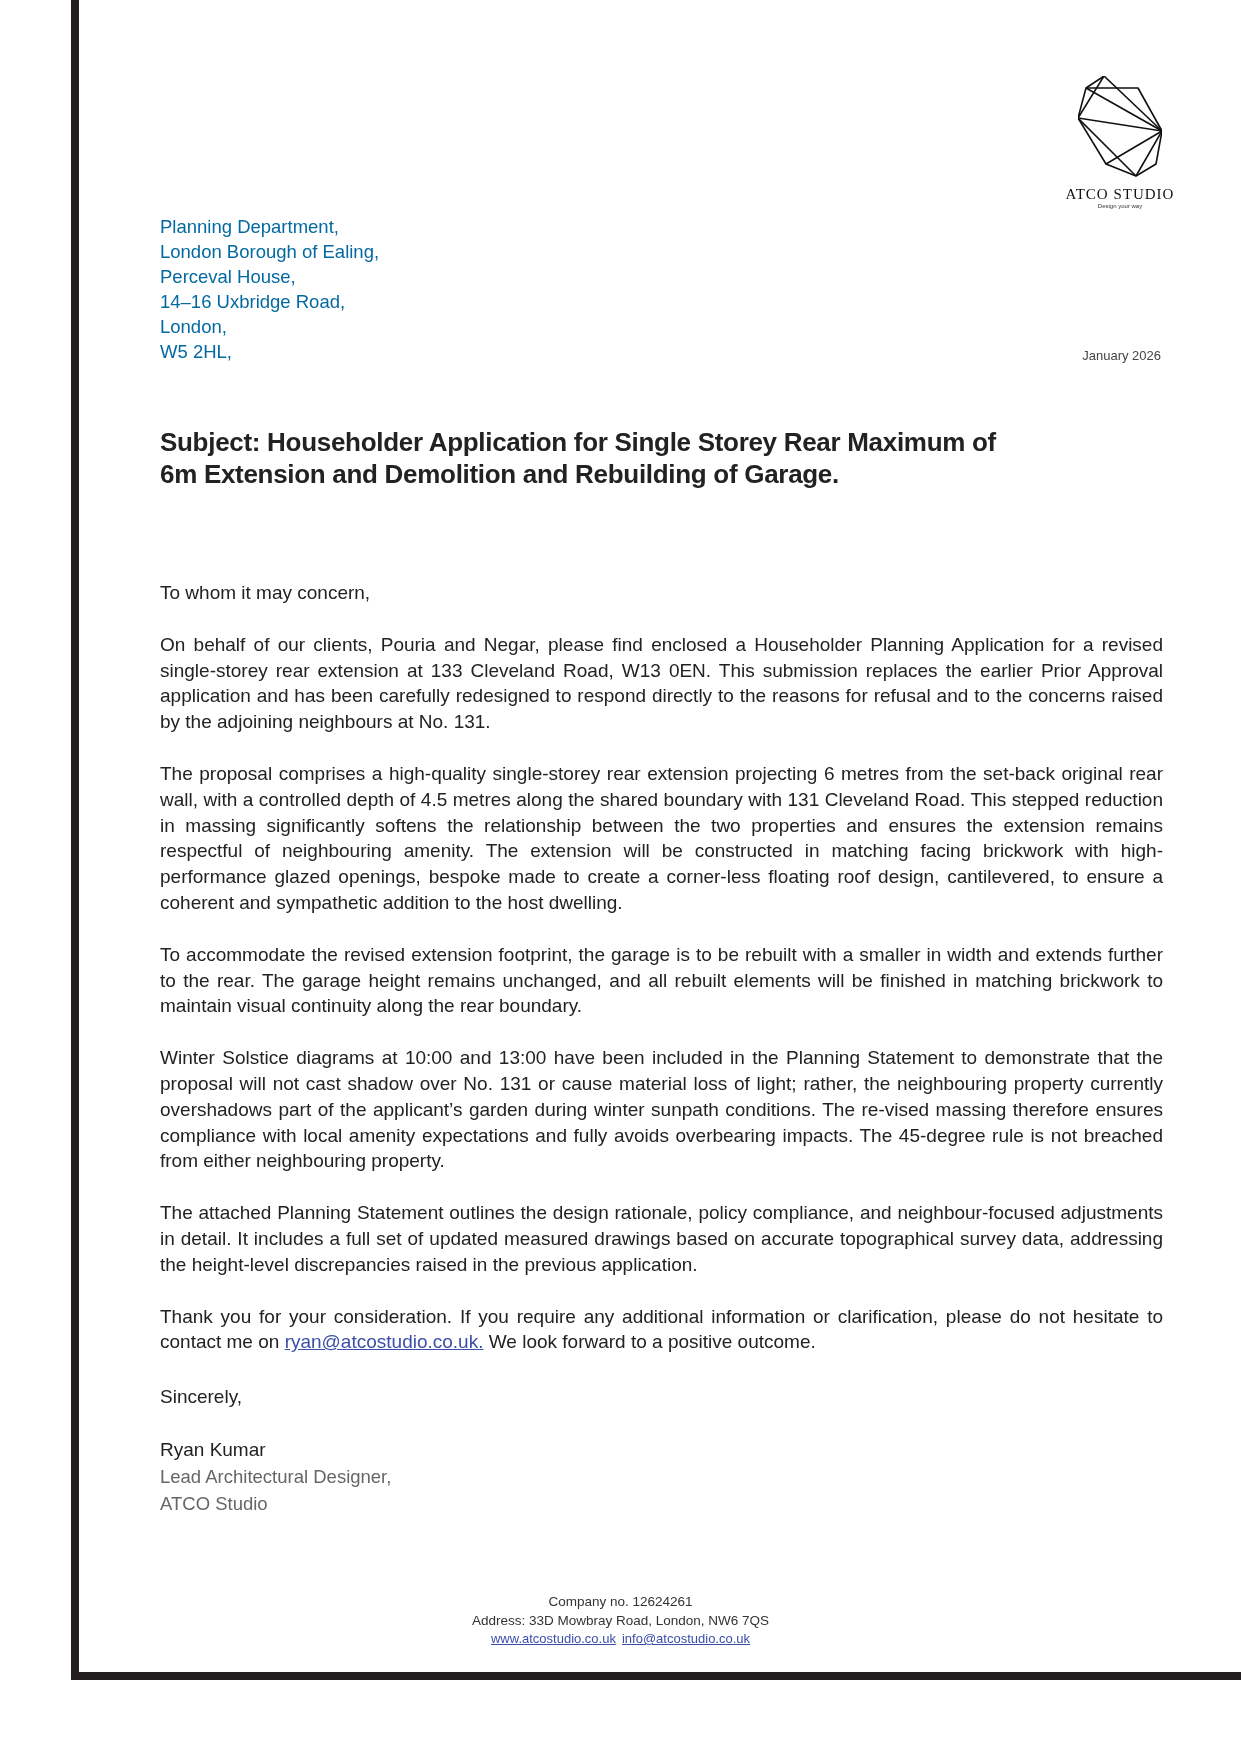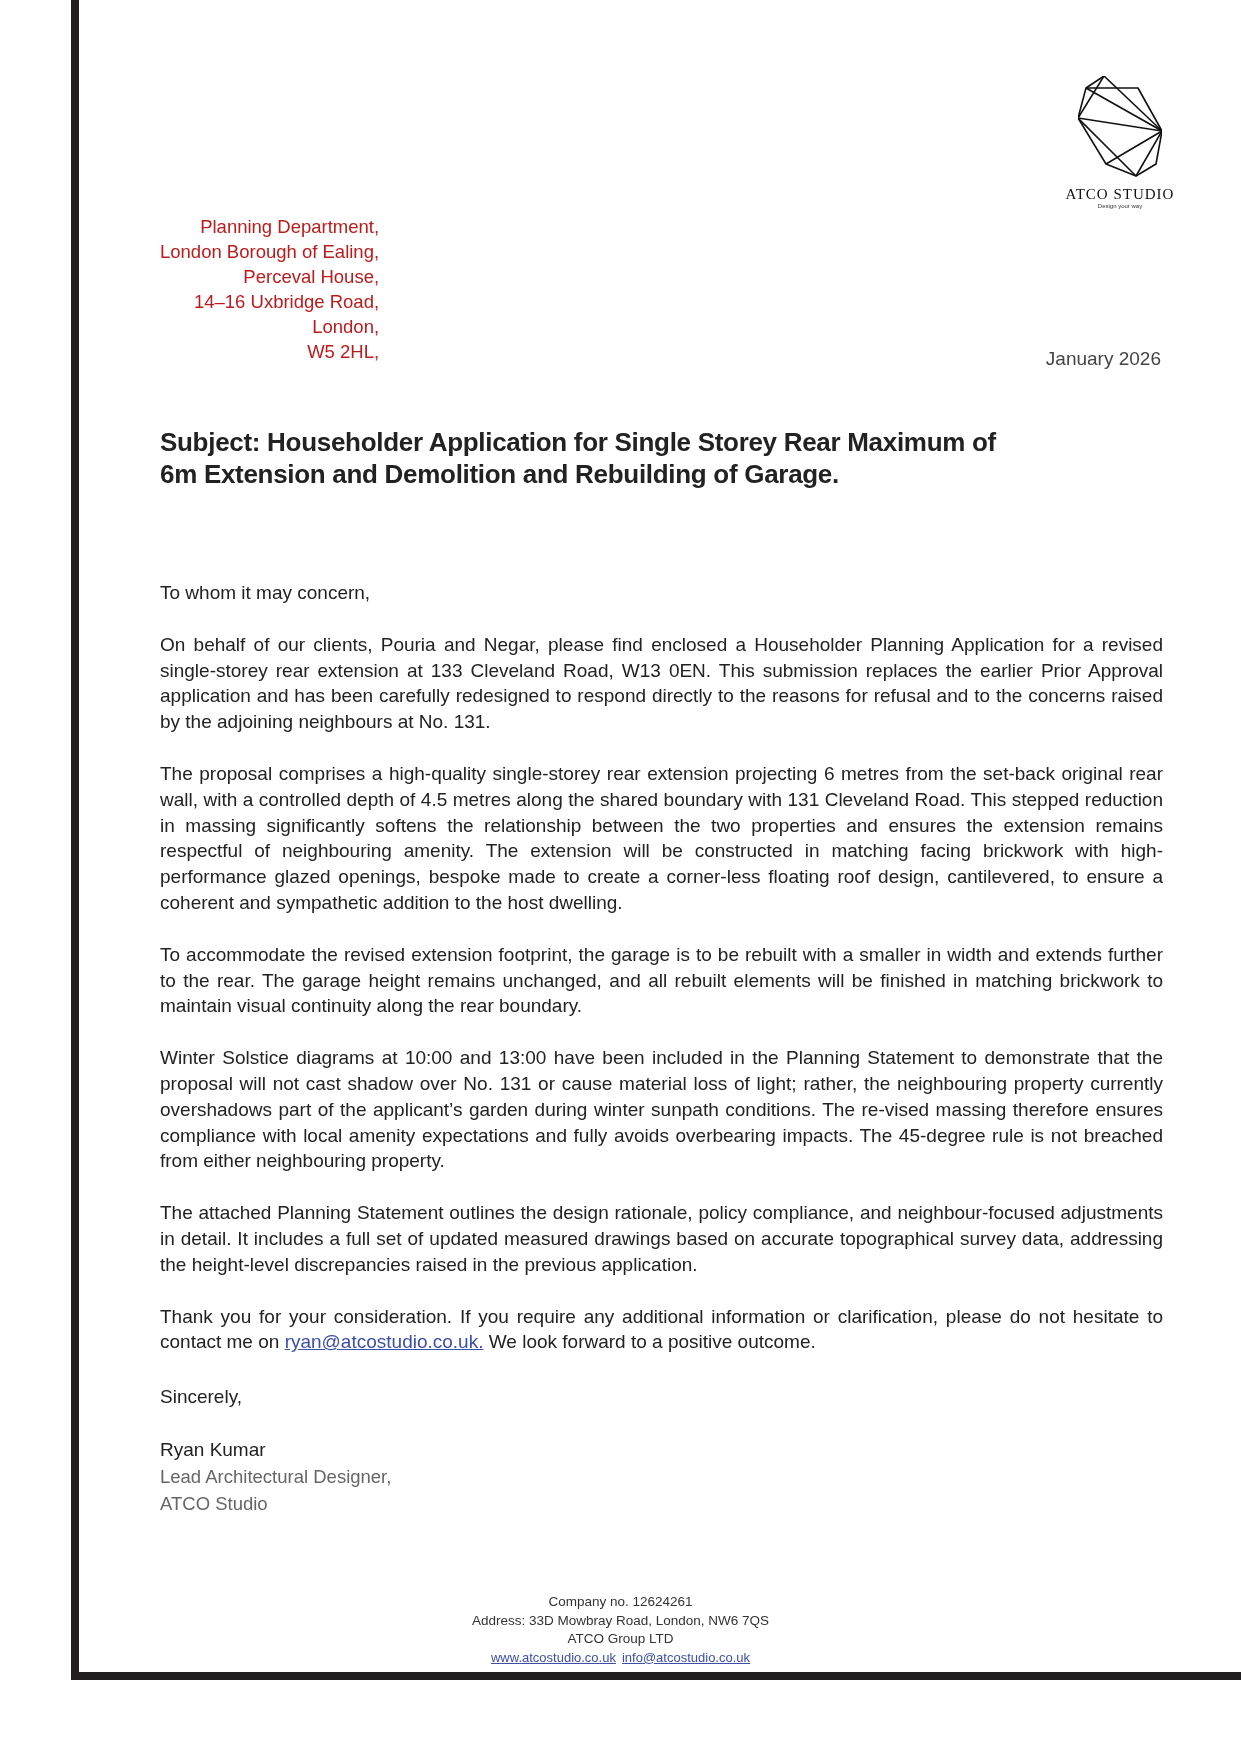--- a/index.html
+++ b/index.html
@@ -8,24 +8,24 @@
 
   .frame-left { position: absolute; left: 71px; top: 0; width: 8px; height: 1680px; background: #231f20; }
   .frame-bottom { position: absolute; left: 71px; top: 1672px; width: 1170px; height: 8px; background: #231f20; }
 
   .logo { position: absolute; left: 1055px; top: 76px; width: 130px; height: 130px; text-align: center; }
   .logo svg { display: block; margin: 0 auto; }
   .logo-name { font-family: "Liberation Serif", "DejaVu Serif", serif; font-size: 15px; letter-spacing: 1px;
                color: #111; margin-top: 2px; font-variant: small-caps; }
   .logo-tag { font-size: 6px; color: #333; margin-top: 0; }
 
-  .recipient { position: absolute; left: 160px; top: 214px; font-size: 18.5px; line-height: 25px; color: #b91c1c; text-align: right; }
+  .recipient { position: absolute; left: 160px; top: 214px; font-size: 18.5px; line-height: 25px; color: #0369a1; }
   .recipient div { white-space: nowrap; }
 
-  .date { position: absolute; right: 80px; top: 348px; font-size: 19px; color: #444; }
+  .date { position: absolute; right: 80px; top: 348px; font-size: 13px; color: #444; }
 
   .subject { position: absolute; left: 160px; top: 426px; width: 960px; font-size: 26px; line-height: 32px;
              font-weight: bold; color: #222; letter-spacing: -0.3px; }
 
   .body { position: absolute; left: 160px; top: 580px; width: 1003px; font-size: 19px; line-height: 25.8px;
           color: #222; text-align: justify; }
   .body p { margin: 0 0 26px 0; }
   .body a { color: #3b4fa8; text-decoration: underline; }
 
   .closing { position: absolute; left: 160px; top: 1383px; font-size: 19px; line-height: 27px; color: #222; }
@@ -91,17 +91,16 @@
   <div>Sincerely,</div>
   <div class="gap"></div>
   <div>Ryan Kumar</div>
   <div class="muted">Lead Architectural Designer,</div>
   <div class="muted">ATCO Studio</div>
 </div>
 
 <div class="footer">
   <div>Company no. 12624261</div>
   <div>Address: 33D Mowbray Road, London, NW6 7QS</div>
-  <div>ATCO Group LTD</div>
   <div class="links">
     <a href="#">www.atcostudio.co.uk</a><a href="#">info@atcostudio.co.uk</a>
   </div>
 </div>
 
 </body></html>

